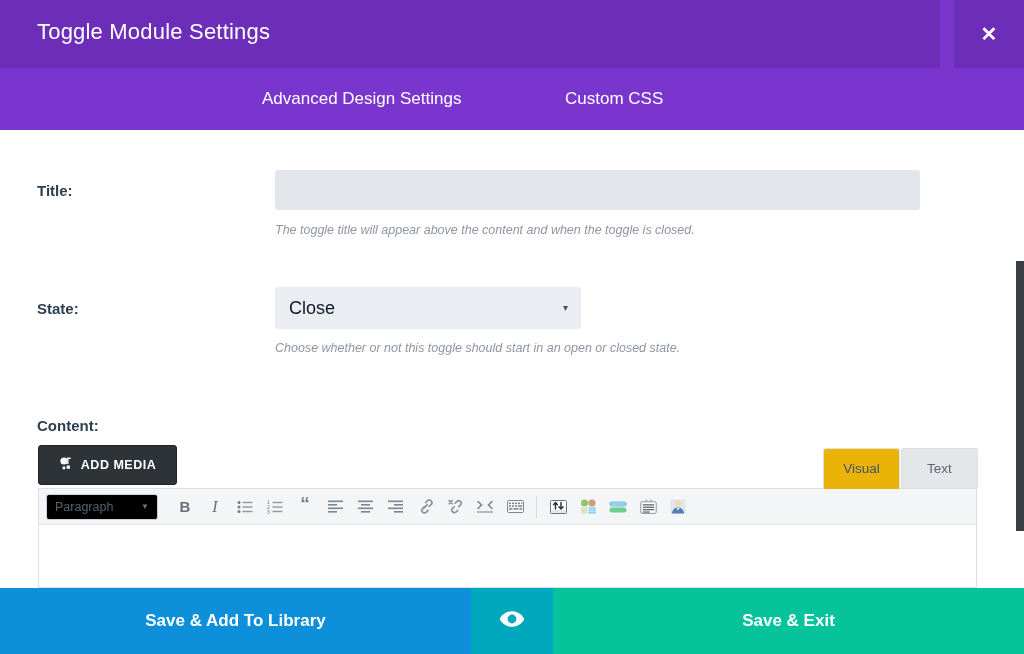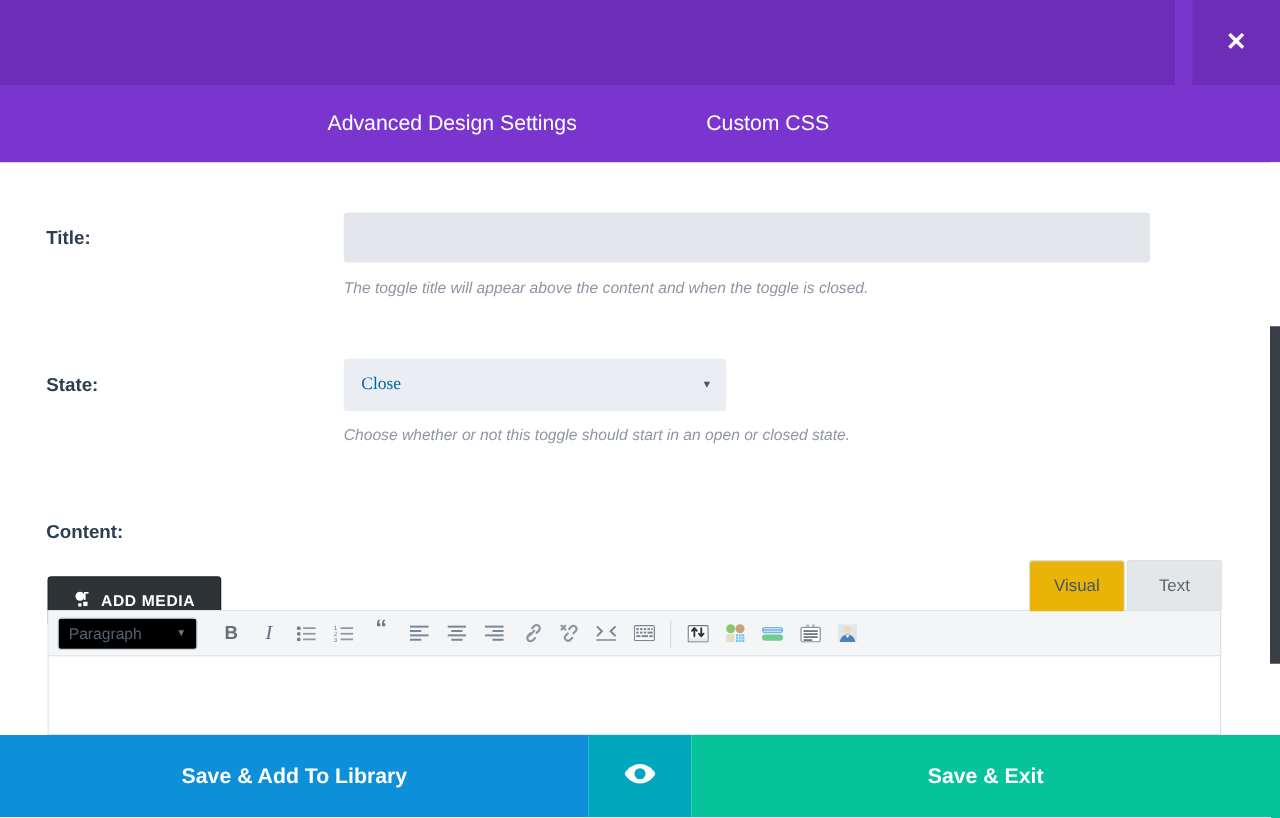--- a/index.html
+++ b/index.html
@@ -129,23 +129,22 @@
     width: 306px;
     height: 42px;
     background: #eaedf1;
     border-radius: 3px;
   }
   .select-value {
     position: absolute;
     left: 14px;
     top: 0;
     line-height: 42px;
-    font-size: 14px;
-    color: #0369a1;
-    font-family: Liberation Serif, serif;
+    font-size: 18px;
+    color: #0f172a;
   }
   .select-arrow {
     position: absolute;
     right: 13px;
     top: 0;
     line-height: 42px;
     font-size: 10px;
     color: #44546a;
   }
 
@@ -164,21 +163,21 @@
     left: 37px;
     top: 287px;
     font-size: 15px;
     font-weight: bold;
     color: #2c3e50;
   }
 
   .add-media-btn {
     position: absolute;
     left: 38px;
-    top: 331px;
+    top: 315px;
     width: 139px;
     height: 40px;
     background: #2e3338;
     border: 1px solid #1f2326;
     border-radius: 3px;
     color: #ffffff;
     font-size: 12.5px;
     font-weight: bold;
     letter-spacing: 0.5px;
     cursor: pointer;
@@ -315,20 +314,21 @@
   .btn-library { width: 471px; background: #0d8fd9; }
   .btn-preview { width: 82px; background: #00a8bd; }
   .btn-exit    { width: 471px; background: #07c39b; }
 </style>
 </head>
 <body>
 
 <div class="modal">
 
   <div class="modal-header">
+    <div class="modal-title">Toggle Module Settings</div>
     <div class="header-accent"></div>
     <button class="close-button">✕</button>
   </div>
 
   <div class="tab-bar">
     <div class="tab tab-1">Advanced Design Settings</div>
     <div class="tab tab-2">Custom CSS</div>
   </div>
 
   <div class="modal-body">

